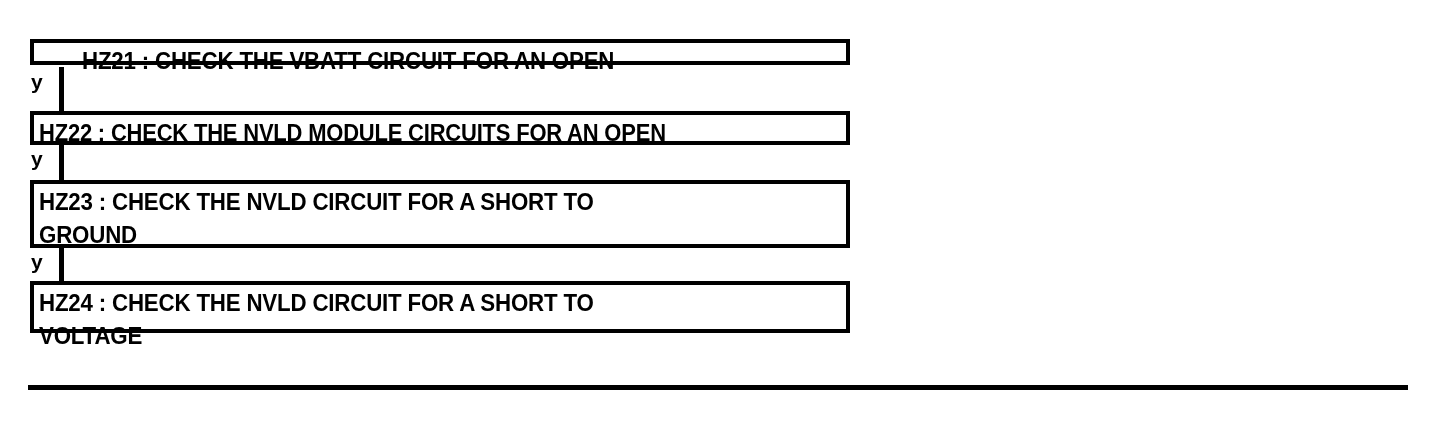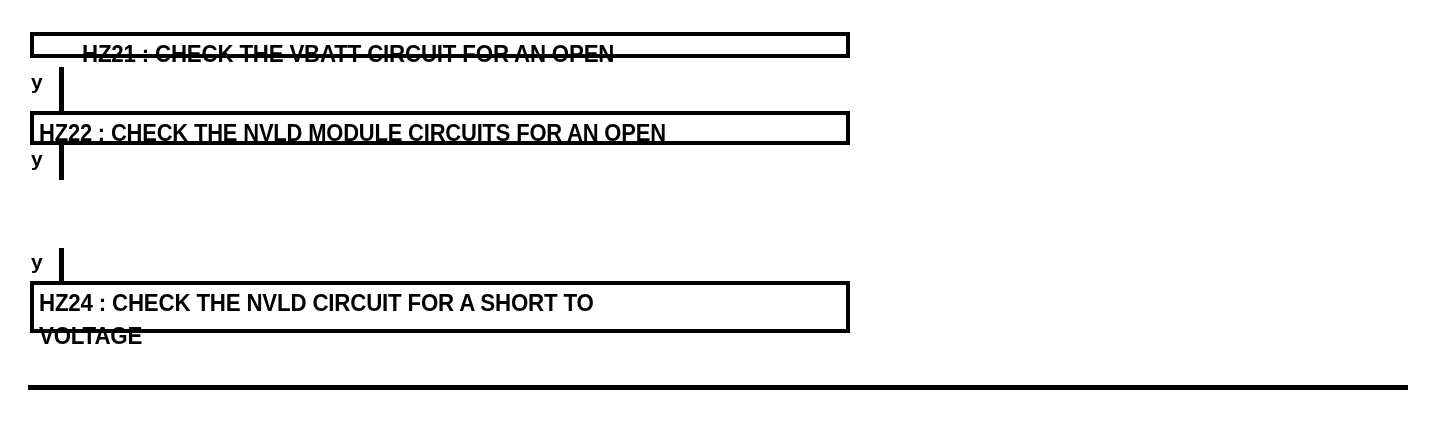--- a/index.html
+++ b/index.html
@@ -39,21 +39,21 @@
     font-size: 23px;
     line-height: 33px;
     font-weight: bold;
     letter-spacing: -0.2px;
     white-space: pre-line;
     color: #000000;
     transform: scaleX(0.97);
     transform-origin: left center;
   }
 
-  .step-box.box-1 { top: 32px;  height: 26px; padding-left: 48px; }
+  .step-box.box-1 { top: 39px;  height: 26px; padding-left: 48px; }
   .step-box.box-2 { top: 111px; height: 34px; }
   .step-box.box-3 { top: 180px; height: 68px; }
   .step-box.box-4 { top: 281px; height: 52px; }
 
   .step-box.box-2 .step-text {
     font-size: 23px;
     transform: scaleX(0.955);
   }
 
   
@@ -103,20 +103,24 @@
   <div class="connector conn-1"></div>
   <div class="branch-label lbl-1">y</div>
 
   <div class="step-box box-2">
     <span class="step-text">HZ22 : CHECK THE NVLD MODULE CIRCUITS FOR AN OPEN</span>
   </div>
 
   <div class="connector conn-2"></div>
   <div class="branch-label lbl-2">y</div>
 
+  <div class="step-box box-3">
+    <span class="step-text">HZ23 : CHECK THE NVLD CIRCUIT FOR A SHORT TO
+GROUND</span>
+  </div>
 
   <div class="connector conn-3"></div>
   <div class="branch-label lbl-3">y</div>
 
   <div class="step-box box-4">
     <span class="step-text">HZ24 : CHECK THE NVLD CIRCUIT FOR A SHORT TO
 VOLTAGE</span>
   </div>
 
   <div class="bottom-rule"></div>

